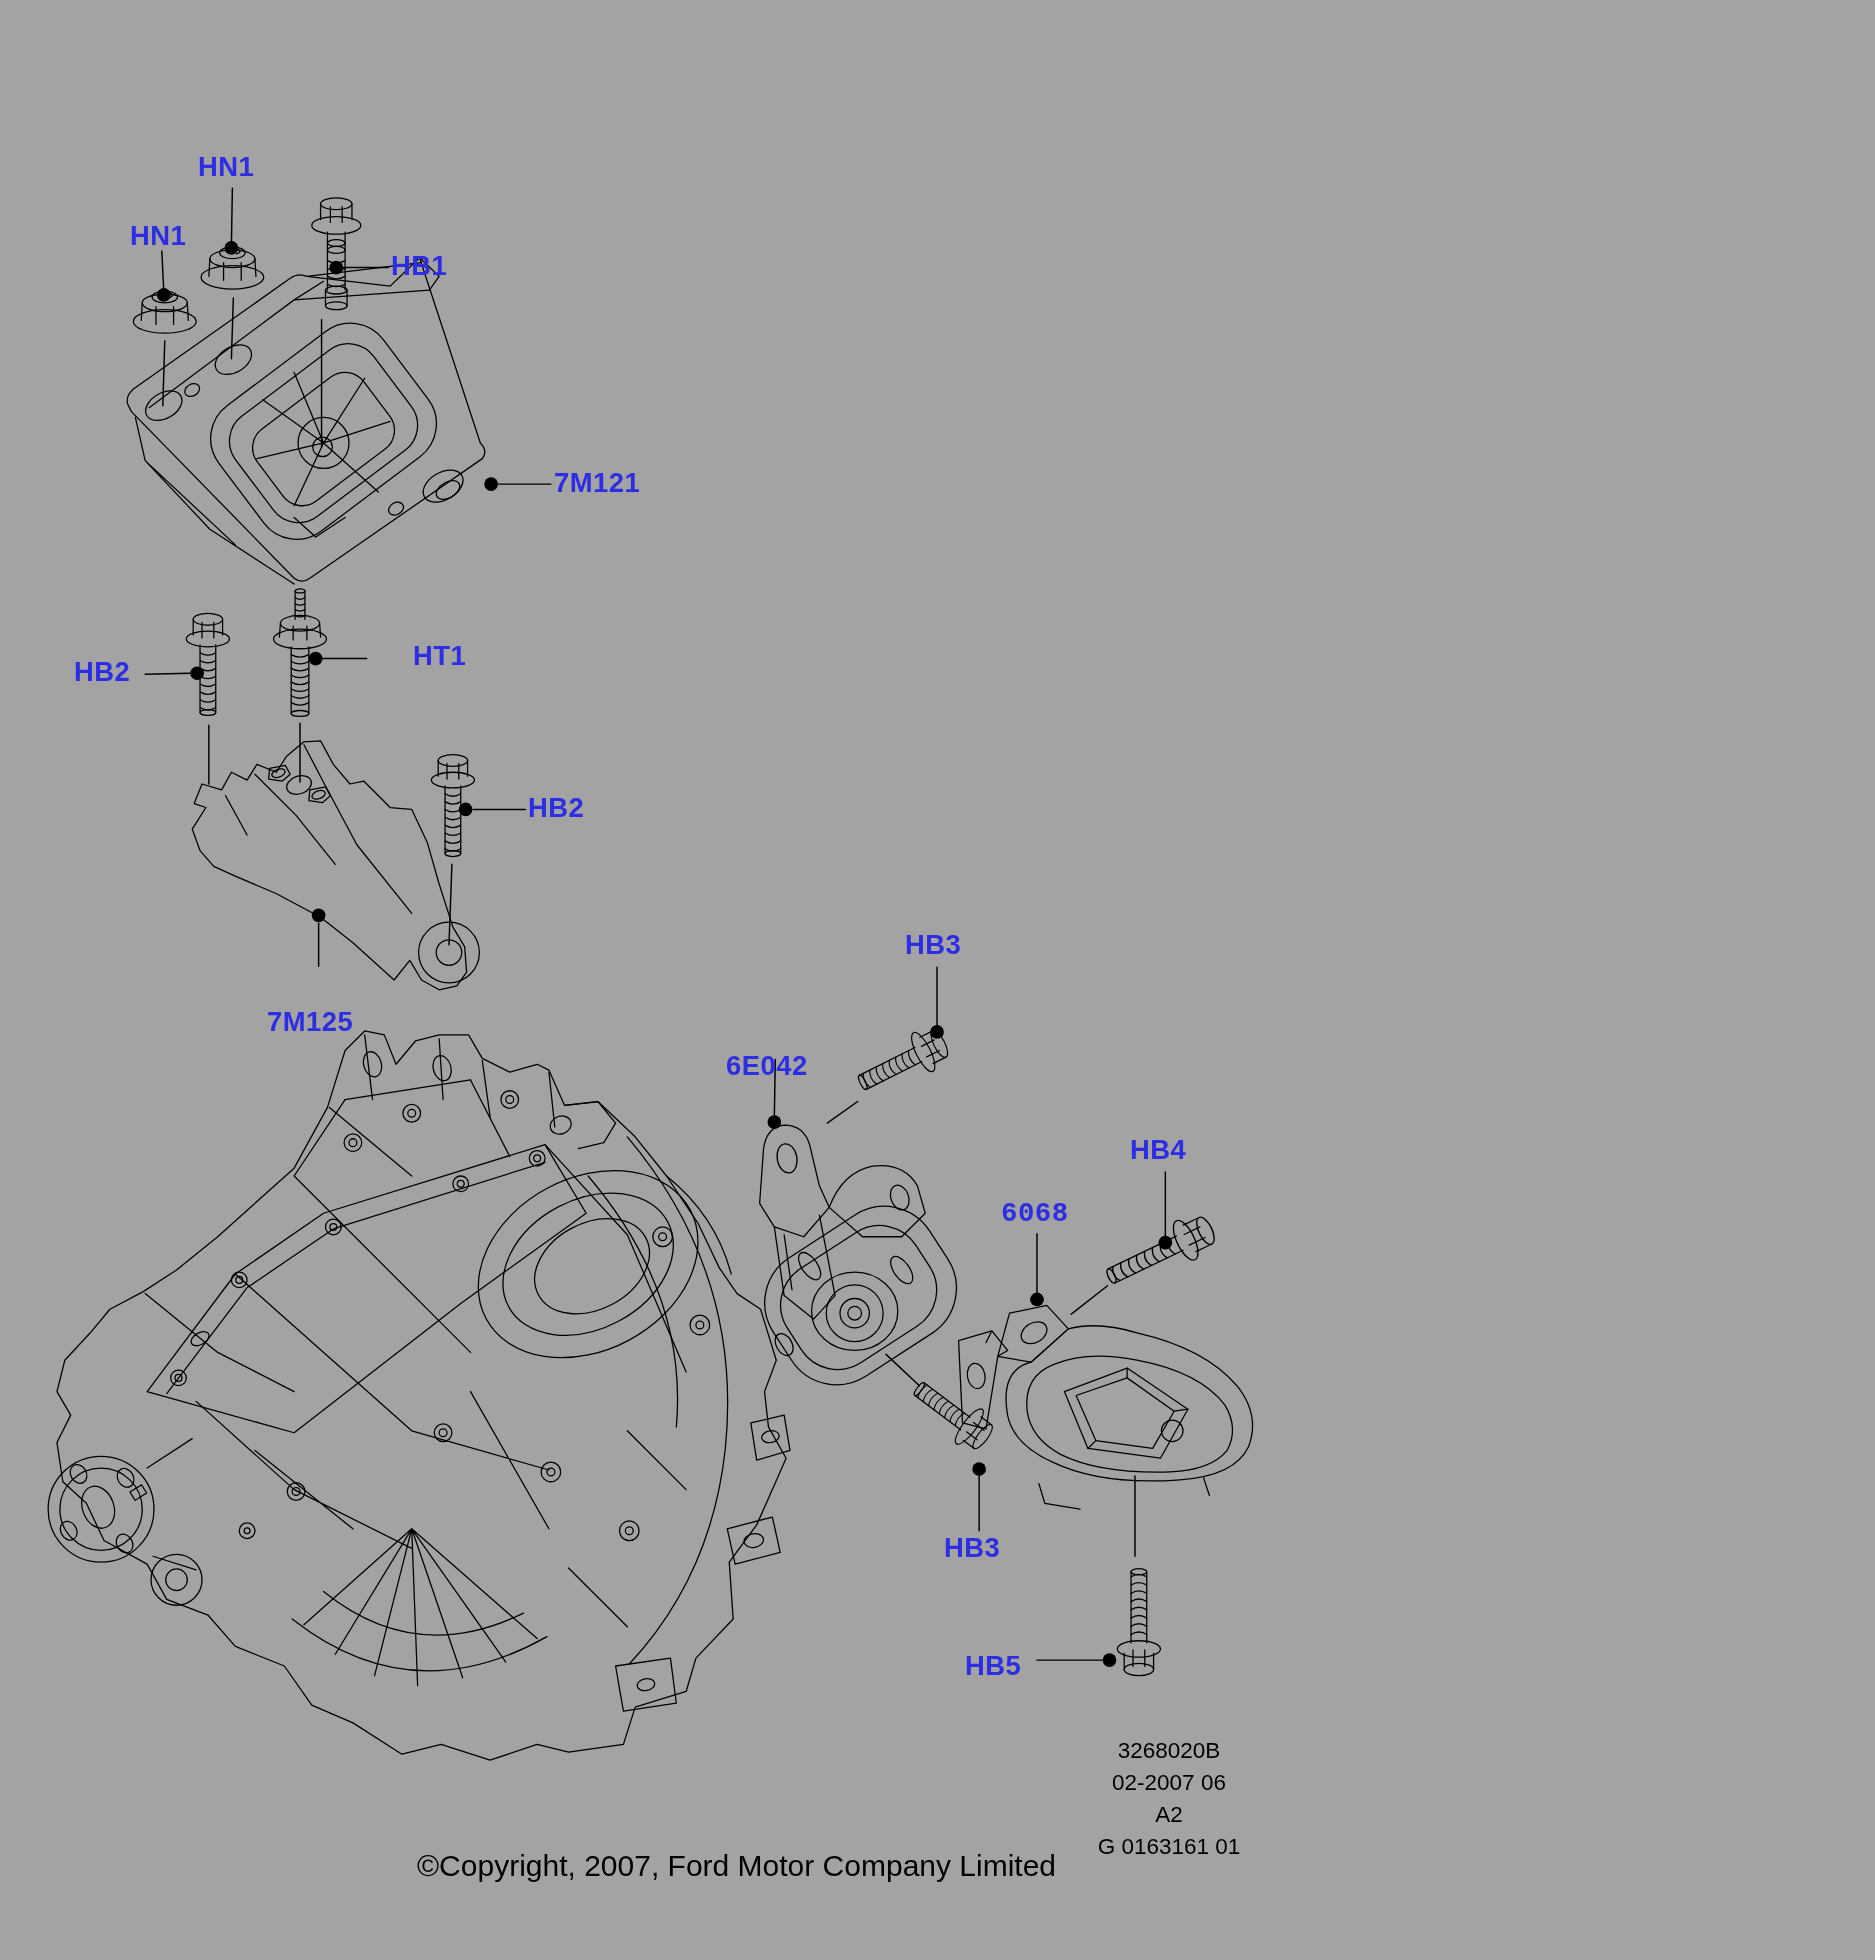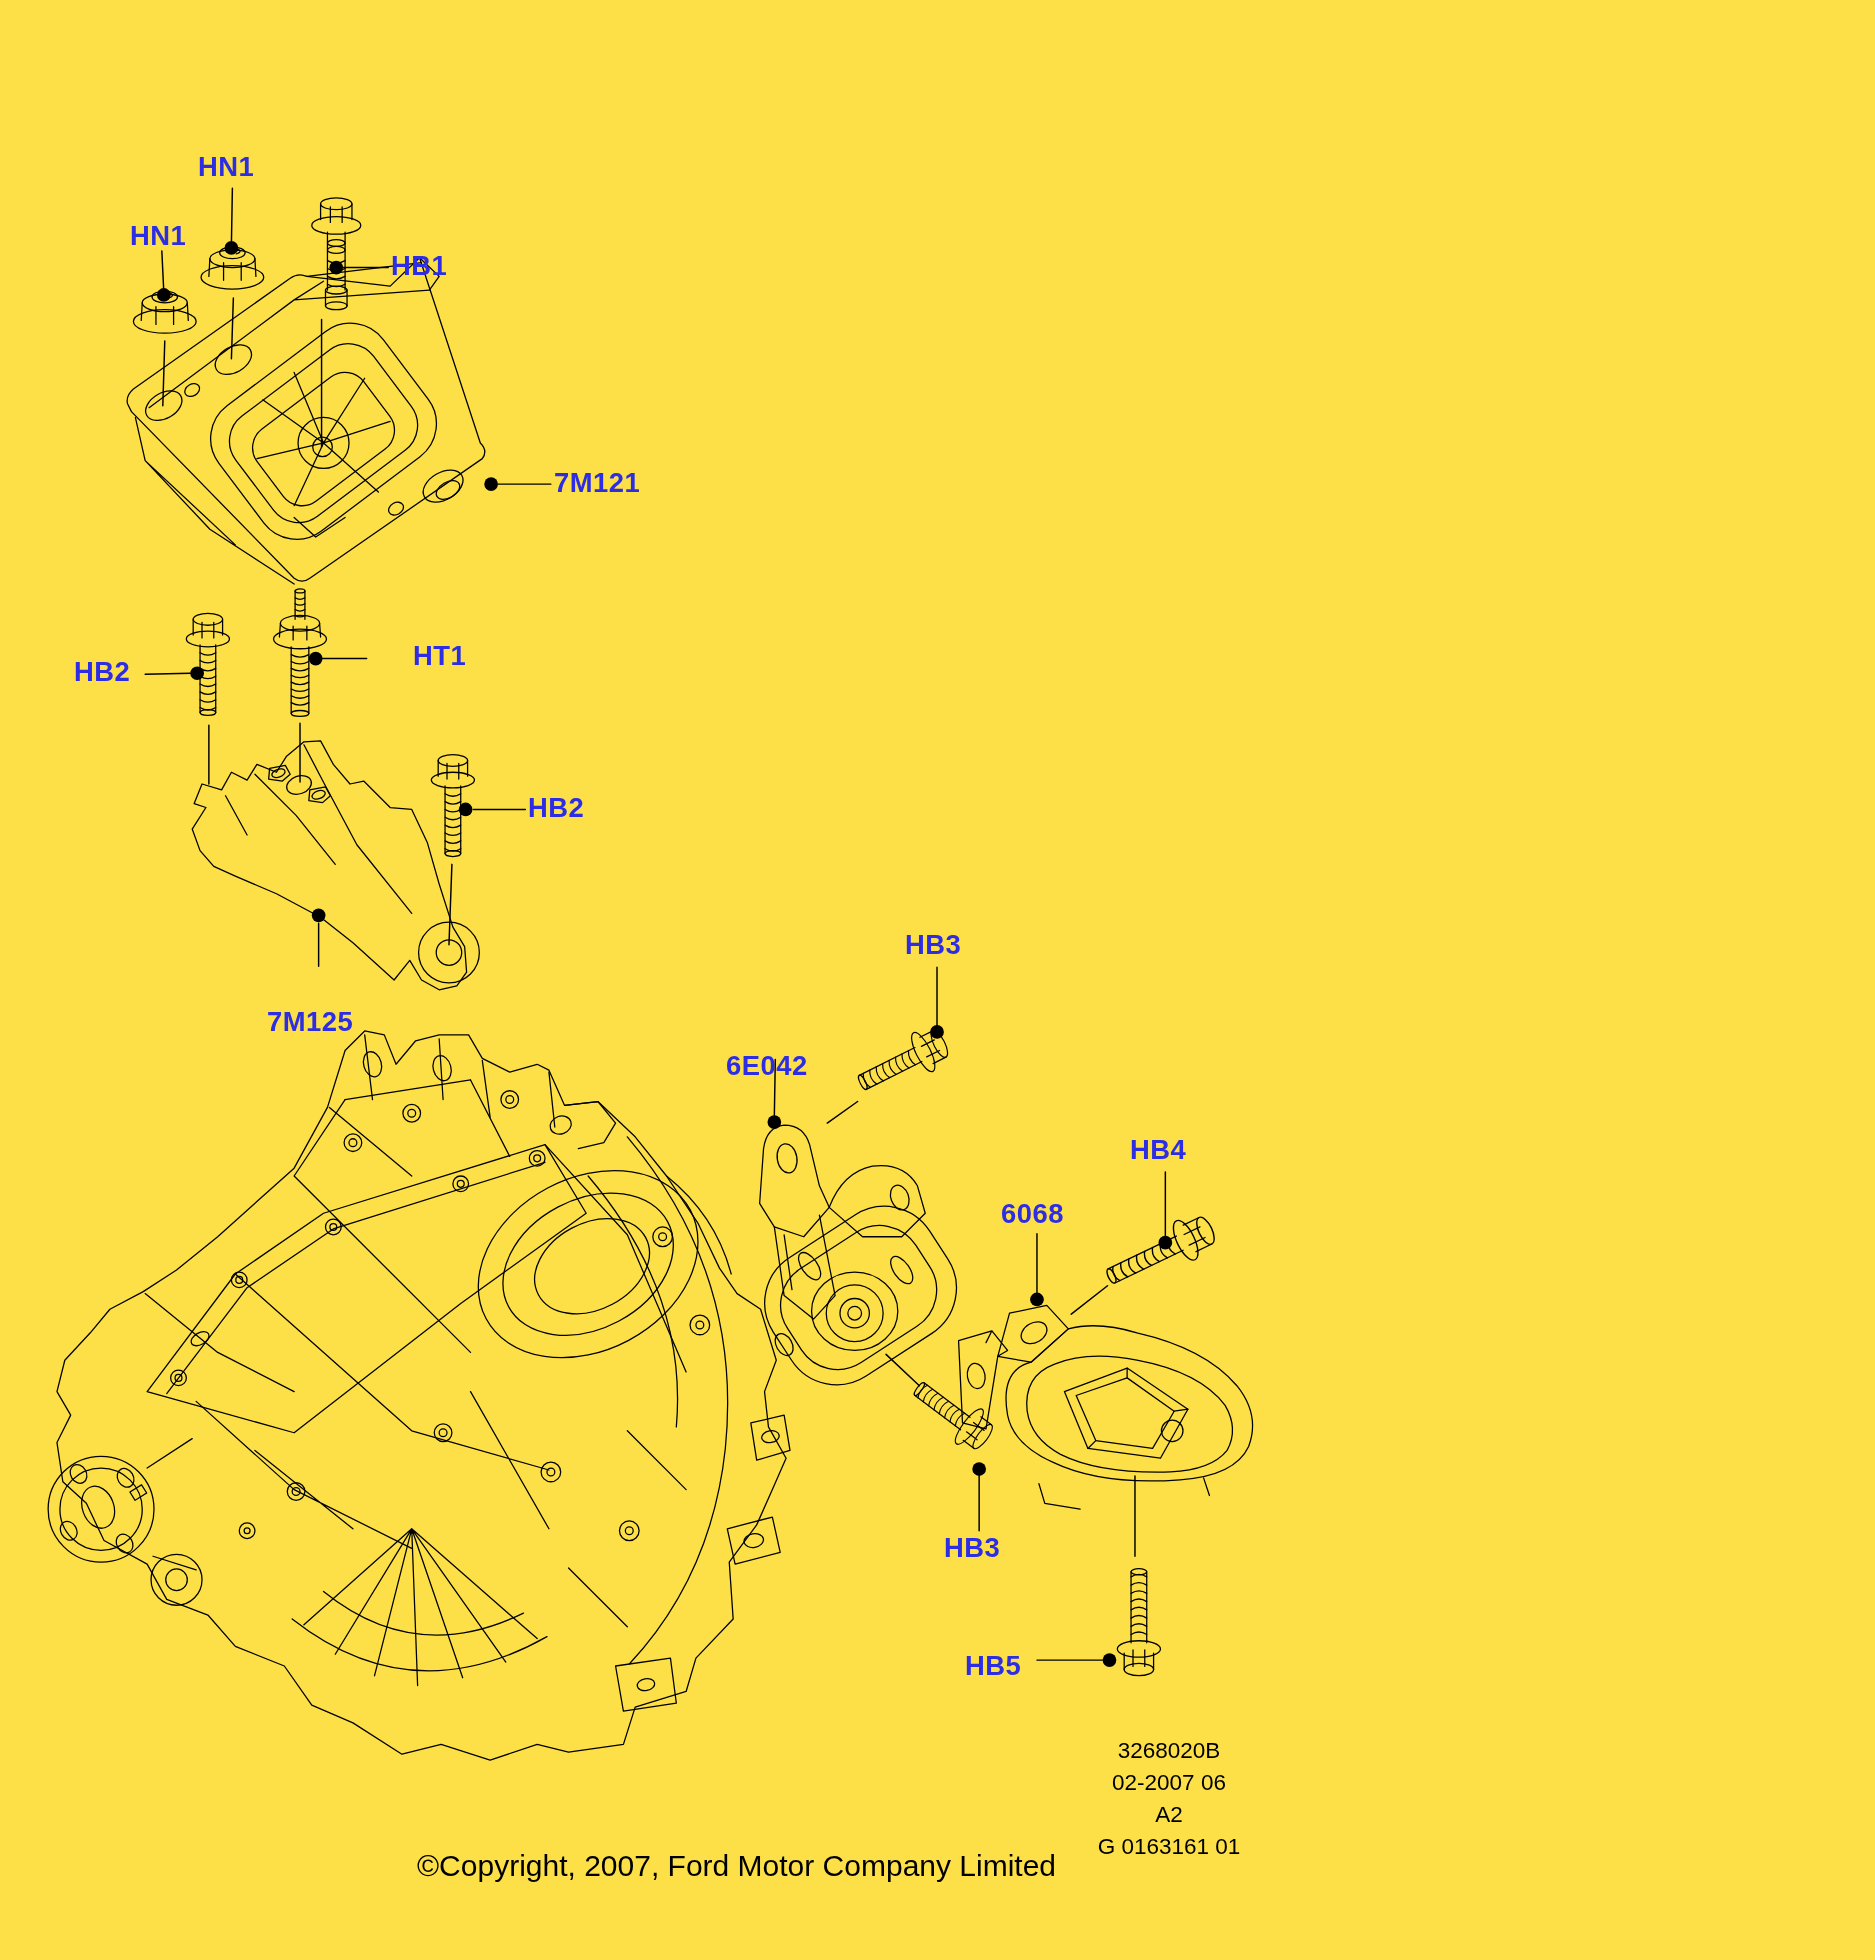--- a/index.html
+++ b/index.html
@@ -4,21 +4,21 @@
 <style>
   :root{
     --callout-color:#2d2de4;
     --stroke-color:#000000;
     --footer-color:#000000;
   }
   html,body{margin:0;padding:0;background:#e8e8e8;}
   .page{
     position:relative;
     width:1875px;height:1960px;
-    background:#fde047;
+    background:#a3a3a3;
     font-family:"Liberation Sans","DejaVu Sans",sans-serif;
     overflow:hidden;
   }
   .artwork{position:absolute;left:0;top:0;}
   .artwork path,.artwork ellipse,.artwork circle,.artwork line,.artwork rect,.artwork polygon{
     fill:none;stroke:var(--stroke-color);stroke-width:1.3;stroke-linejoin:round;stroke-linecap:round;
   }
   .artwork .leader{stroke-width:1.5;}
   .artwork .dot{fill:var(--stroke-color);stroke:none;}
   .callout{
@@ -283,21 +283,21 @@
   <div class="callout" style="left:198px;top:153px;">HN1</div>
   <div class="callout" style="left:130px;top:222px;">HN1</div>
   <div class="callout" style="left:391px;top:252px;">HB1</div>
   <div class="callout" style="left:554px;top:469px;">7M121</div>
   <div class="callout" style="left:74px;top:658px;">HB2</div>
   <div class="callout" style="left:369px;top:642px;margin-left:44px;">HT1</div>
   <div class="callout" style="left:528px;top:794px;">HB2</div>
   <div class="callout" style="left:267px;top:1008px;">7M125</div>
   <div class="callout" style="left:726px;top:1024px;margin-top:28px;">6E042</div>
   <div class="callout" style="left:905px;top:931px;">HB3</div>
-  <div class="callout" style="left:1001px;top:1200px;">6068</div>
+  <div class="callout" style="left:1001px;top:1200px;font-family:Liberation Mono, monospace;">6068</div>
   <div class="callout" style="left:1130px;top:1136px;">HB4</div>
   <div class="callout" style="left:944px;top:1534px;">HB3</div>
   <div class="callout" style="left:965px;top:1644px;margin-top:8px;">HB5</div>
 
   <div class="footer-block">
     <div>3268020B</div>
     <div>02-2007 06</div>
     <div>A2</div>
     <div>G 0163161 01</div>
   </div>

